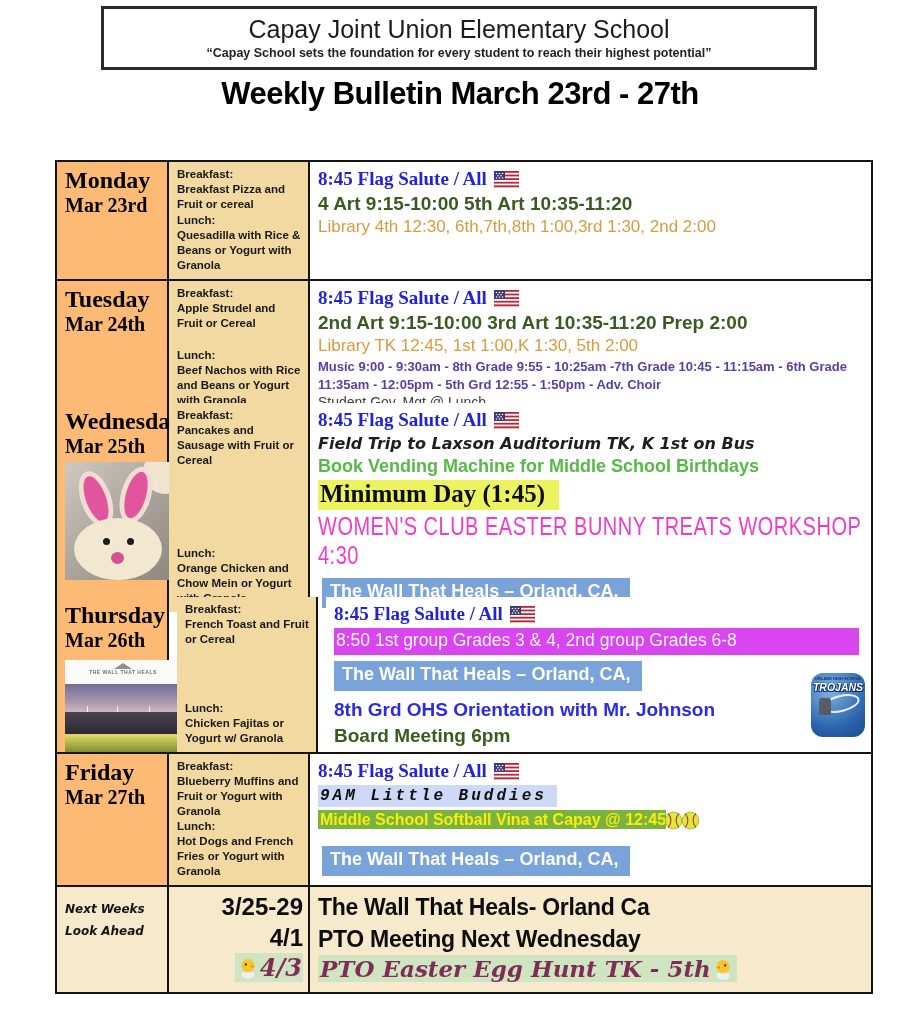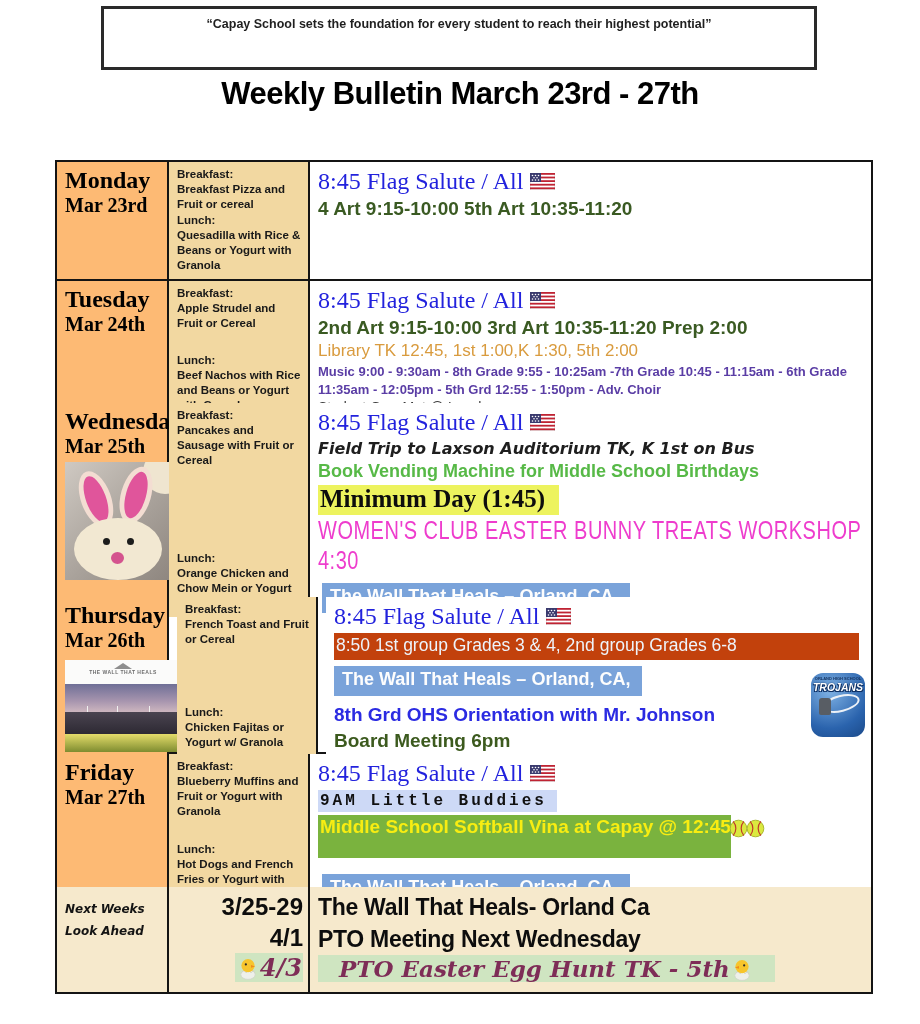--- a/index.html
+++ b/index.html
@@ -28,59 +28,59 @@
   .day-date { font-family:"Liberation Serif", serif; font-weight:700; font-size:20px; color:#000; }
 
   .meal-cell { background:#f2d8a1; padding:5px 6px 6px 8px; display:flex; flex-direction:column; justify-content:space-between;
     font-size:11.5px; font-weight:700; color:#191919; line-height:1.3; }
   .meal-label { font-weight:700; }
 
   .ev-cell { background:#fff; padding:6px 8px 4px 8px; }
 
   
   .flagline { display:flex; align-items:center; gap:7px; font-family:"Liberation Serif", serif;
-    font-weight:400; font-size:24px; color:#2222dd; margin-bottom:3px; }
+    font-weight:700; font-size:19px; color:#2222dd; margin-bottom:3px; }
   .art { font-weight:700; font-size:19px; color:#3a5a22; margin-bottom:2px; }
   .library { font-size:17px; color:#d99b3e; margin-bottom:2px; }
   .music { font-weight:700; font-size:13px; color:#5a3da5; line-height:1.35; }
   .studentgov { font-size:14px; color:#3c3c3c; margin-top:1px; }
   .fieldtrip { font-family:"DejaVu Sans", sans-serif; font-style:italic; font-weight:600; font-size:16px; color:#1e1e1e; margin-bottom:3px; }
   .bookvending { font-weight:700; font-size:18px; color:#57b947; margin-bottom:3px; }
   .mindayline { margin:1px 0 2px; }
   .minday { display:inline-block; background:#edf35e; font-family:"Liberation Serif", serif; font-weight:700;
     font-size:25px; color:#0d0d0d; padding:0 14px 2px 2px; }
   .womensline { margin:8px 0 10px; }
   .womens { display:inline-block; color:#ee3ccd; font-weight:500; font-size:20px; letter-spacing:0.5px;
     text-transform:uppercase; transform:scaleY(1.3); transform-origin:left center; }
   .wall-banner { display:inline-block; background:#7aa3da; color:#fdfdfd; font-weight:700; font-size:18px;
     padding:3px 12px 6px 8px; margin:4px 0 0 4px; }
-  .groups-banner { background:#c2410c; color:#eef4fb; font-weight:400; font-size:17.5px;
+  .groups-banner { background:#d946ef; color:#eef4fb; font-weight:400; font-size:17.5px;
     padding:2px 4px 4px 2px; margin:0 4px 2px 0; }
   .ohs { font-weight:700; font-size:19px; color:#2b2be2; margin-top:8px; }
   .board { font-weight:700; font-size:19px; color:#3c5a1e; margin-top:4px; }
   .buddiesline { margin:2px 0 3px; }
   .buddies { display:inline-block; background:#cdd9f6; color:#111; font-family:"Liberation Mono", monospace;
-    font-weight:700; font-size:16px; letter-spacing:3px; padding:2px 10px 2px 2px; }
+    font-weight:700; font-size:16px; letter-spacing:3px; padding:2px 10px 2px 2px;font-style:italic; }
   .softballline { white-space:nowrap; }
-  .softball-hl { display:inline-block; background:#7ab33e; color:#f8ed12; font-weight:700; font-size:19px;
-    padding:1px 0 20px 2px; }
+  .softball-hl { display:inline-block; background:#7ab33e; color:#f8ed12; font-weight:700; font-size:16px;
+    padding:1px 0 0 2px; }
   .softballline svg { vertical-align:middle; margin-left:-2px; }
   .fri-wall { margin-top:12px; }
 
   
   .la-cell { background:#f6e9cc; }
   .la-label { padding:12px 2px 0 8px; font-family:"DejaVu Sans", sans-serif; font-style:italic;
     font-weight:600; font-size:12px; color:#141414; line-height:1.8; }
   .la-dates { padding:4px 5px 0 0; text-align:right; }
   .bigdate { font-weight:700; font-size:24px; color:#0d0d0d; line-height:1.3; }
   .hl43 { display:inline-flex; align-items:center; background:#cfe5c1; padding:0 1px; }
   .d43text { font-family:"DejaVu Serif", serif; font-style:italic; font-weight:700; font-size:24px; color:#7e2d57; }
   .la-events { padding:4px 6px 0 8px; }
   .lookev { font-weight:700; font-size:23px; color:#0d0d0d; line-height:1.4; letter-spacing:-0.3px; }
-  .hl-egg { display:inline-flex; align-items:center; background:#cfe5c1; padding:0 21px; }
+  .hl-egg { display:inline-flex; align-items:center; background:#cfe5c1; padding:0 2px; }
   .eggtext { font-family:"DejaVu Serif", serif; font-style:italic; font-weight:700; font-size:23px; color:#7e2d57; }
 
   
   .bunny { position:relative; width:106px; height:118px; margin-top:4px;
     background:linear-gradient(135deg,#cfc9c2,#a9a29b 55%,#8e867f); overflow:hidden; }
   .bunny .crumb { position:absolute; right:-16px; top:-12px; width:44px; height:44px; background:#efe5d0; border-radius:50%; }
   .bunny .ear { position:absolute; width:30px; height:58px; background:#e0559b; border:5px solid #f3ddd2; border-radius:50%; }
   .bunny .ear.l { left:16px; top:8px; transform:rotate(-20deg); }
   .bunny .ear.r { left:56px; top:4px; transform:rotate(16deg); }
   .bunny .face { position:absolute; left:9px; top:56px; width:88px; height:62px; background:#f2e8d2; border-radius:50%; }
@@ -108,20 +108,21 @@
   .trojans .ring { position:absolute; left:11px; top:22px; width:38px; height:17px;
     border:2.5px solid #ecf1f7; border-radius:50%; transform:rotate(-14deg); }
   .trojans .mascot { position:absolute; left:8px; top:25px; width:12px; height:17px; background:#585d64; border-radius:3px 3px 2px 2px; }
 </style>
 </head>
 <body>
 
 <div class="page">
 
   <div class="header-box">
+    <div class="school-name">Capay Joint Union Elementary School</div>
     <div class="tagline">“Capay School sets the foundation for every student to reach their highest potential”</div>
   </div>
   <div class="bulletin-title">Weekly Bulletin March 23rd - 27th</div>
 
   <div class="btable">
 
     <div class="brow r0">
       <div class="cell day-cell">
         <div class="day-name">Monday</div>
         <div class="day-date">Mar 23rd</div>
@@ -155,20 +156,21 @@
                 <circle cx="8.5" cy="2.5" r="0.8"></circle>
                 <circle cx="4" cy="4.8" r="0.8"></circle>
                 <circle cx="7" cy="4.8" r="0.8"></circle>
                 <circle cx="2.5" cy="7" r="0.8"></circle>
                 <circle cx="5.5" cy="7" r="0.8"></circle>
                 <circle cx="8.5" cy="7" r="0.8"></circle>
               </g>
             </svg>
         </div>
         <div class="art">4 Art 9:15-10:00 5th Art 10:35-11:20</div>
+        <div class="library">Library 4th 12:30, 6th,7th,8th 1:00,3rd 1:30, 2nd 2:00</div>
       </div>
     </div>
 
     <div class="brow r1">
       <div class="cell day-cell">
         <div class="day-name">Tuesday</div>
         <div class="day-date">Mar 24th</div>
       </div>
       <div class="cell meal-cell">
         <div>

